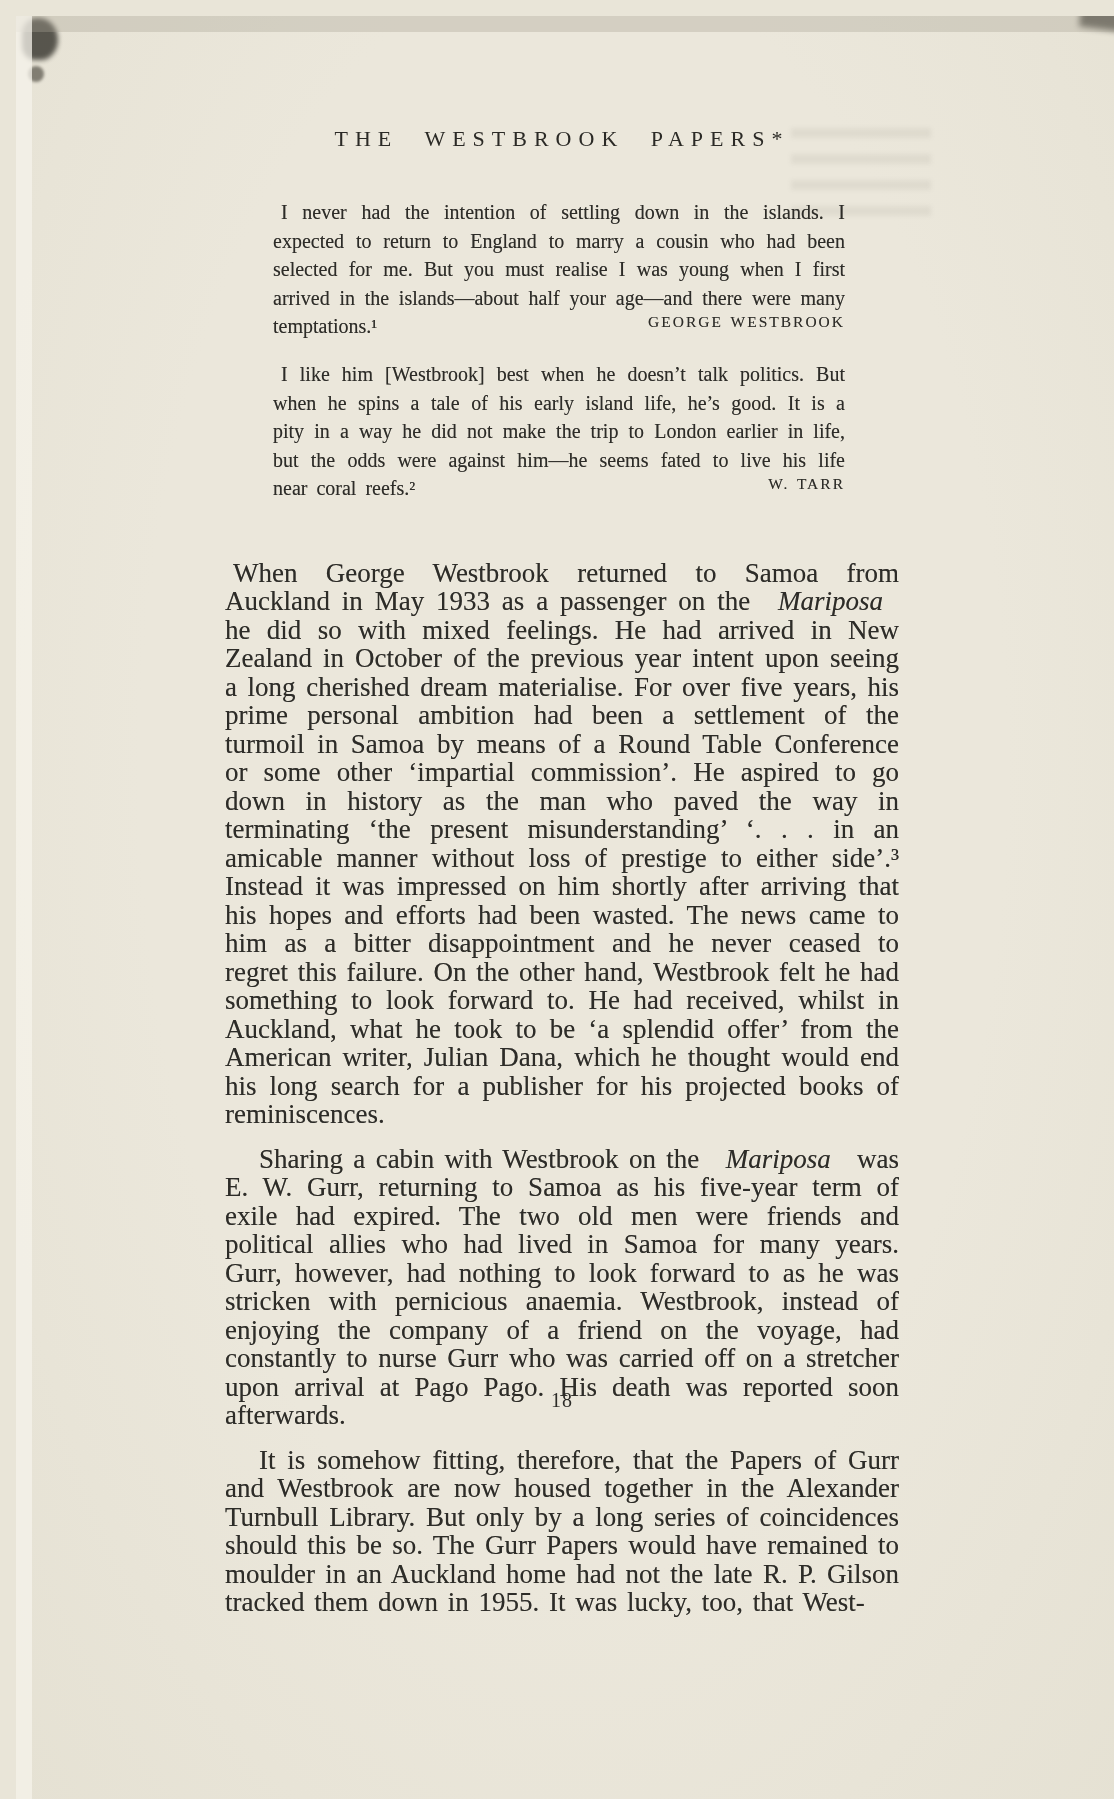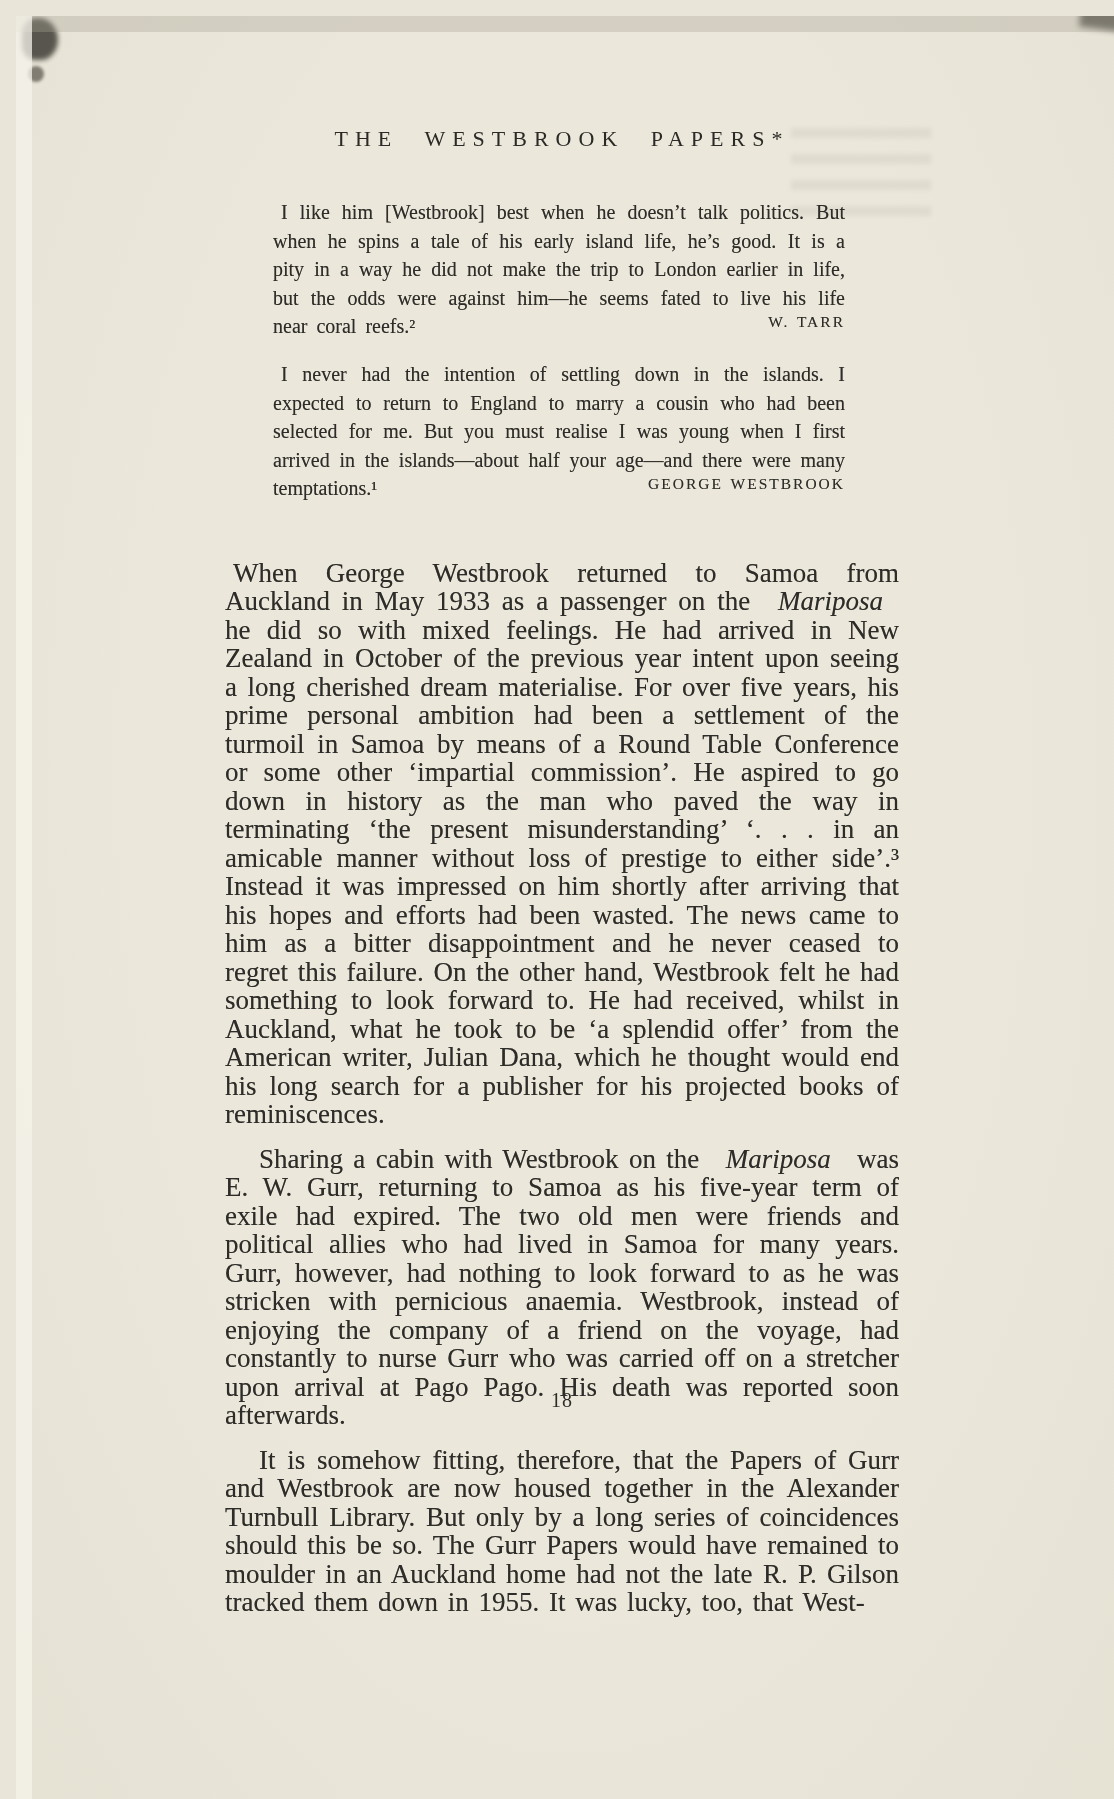--- a/index.html
+++ b/index.html
@@ -133,26 +133,26 @@
   <div class="artifact edge-top"></div>
   <div class="artifact edge-left"></div>
   <div class="artifact edge-bottom"></div>
 
   <div class="textblock">
 
     <h1 class="title">THE WESTBROOK PAPERS*</h1>
 
     <div class="epigraphs">
       <div class="epigraph">
+        <span class="epigraph-text">I never had the intention of settling down in the islands. I expected to return to England to marry a cousin who had been selected for me. But you must realise I was young when I first arrived in the islands—about half your age—and there were many temptations.¹</span>
+        <span class="attribution">GEORGE WESTBROOK</span>
+      </div>
+      <div class="epigraph">
         <span class="epigraph-text">I like him [Westbrook] best when he doesn’t talk politics. But when he spins a tale of his early island life, he’s good. It is a pity in a way he did not make the trip to London earlier in life, but the odds were against him—he seems fated to live his life near coral reefs.²</span>
         <span class="attribution">W. TARR</span>
-      </div>
-      <div class="epigraph">
-        <span class="epigraph-text">I never had the intention of settling down in the islands. I expected to return to England to marry a cousin who had been selected for me. But you must realise I was young when I first arrived in the islands—about half your age—and there were many temptations.¹</span>
-        <span class="attribution">GEORGE WESTBROOK</span>
       </div>
     </div>
 
     <div class="body-text">
       <p><span>When George Westbrook returned to Samoa from Auckland in May 1933 as a passenger on the </span><i>Mariposa</i><span> he did so with mixed feelings. He had arrived in New Zealand in October of the previous year intent upon seeing a long cherished dream materialise. For over five years, his prime personal ambition had been a settlement of the turmoil in Samoa by means of a Round Table Conference or some other ‘impartial commission’. He aspired to go down in history as the man who paved the way in terminating ‘the present misunderstanding’ ‘. . . in an amicable manner without loss of prestige to either side’.³ Instead it was impressed on him shortly after arriving that his hopes and efforts had been wasted. The news came to him as a bitter disappointment and he never ceased to regret this failure. On the other hand, Westbrook felt he had something to look forward to. He had received, whilst in Auckland, what he took to be ‘a splendid offer’ from the American writer, Julian Dana, which he thought would end his long search for a publisher for his projected books of reminiscences.</span></p>
       <p class="indent"><span>Sharing a cabin with Westbrook on the </span><i>Mariposa</i><span> was E. W. Gurr, returning to Samoa as his five-year term of exile had expired. The two old men were friends and political allies who had lived in Samoa for many years. Gurr, however, had nothing to look forward to as he was stricken with pernicious anaemia. Westbrook, instead of enjoying the company of a friend on the voyage, had constantly to nurse Gurr who was carried off on a stretcher upon arrival at Pago Pago. His death was reported soon afterwards.</span></p>
       <p class="indent"><span>It is somehow fitting, therefore, that the Papers of Gurr and Westbrook are now housed together in the Alexander Turnbull Library. But only by a long series of coincidences should this be so. The Gurr Papers would have remained to moulder in an Auckland home had not the late R. P. Gilson tracked them down in 1955. It was lucky, too, that West-</span></p>
     </div>
 
 

